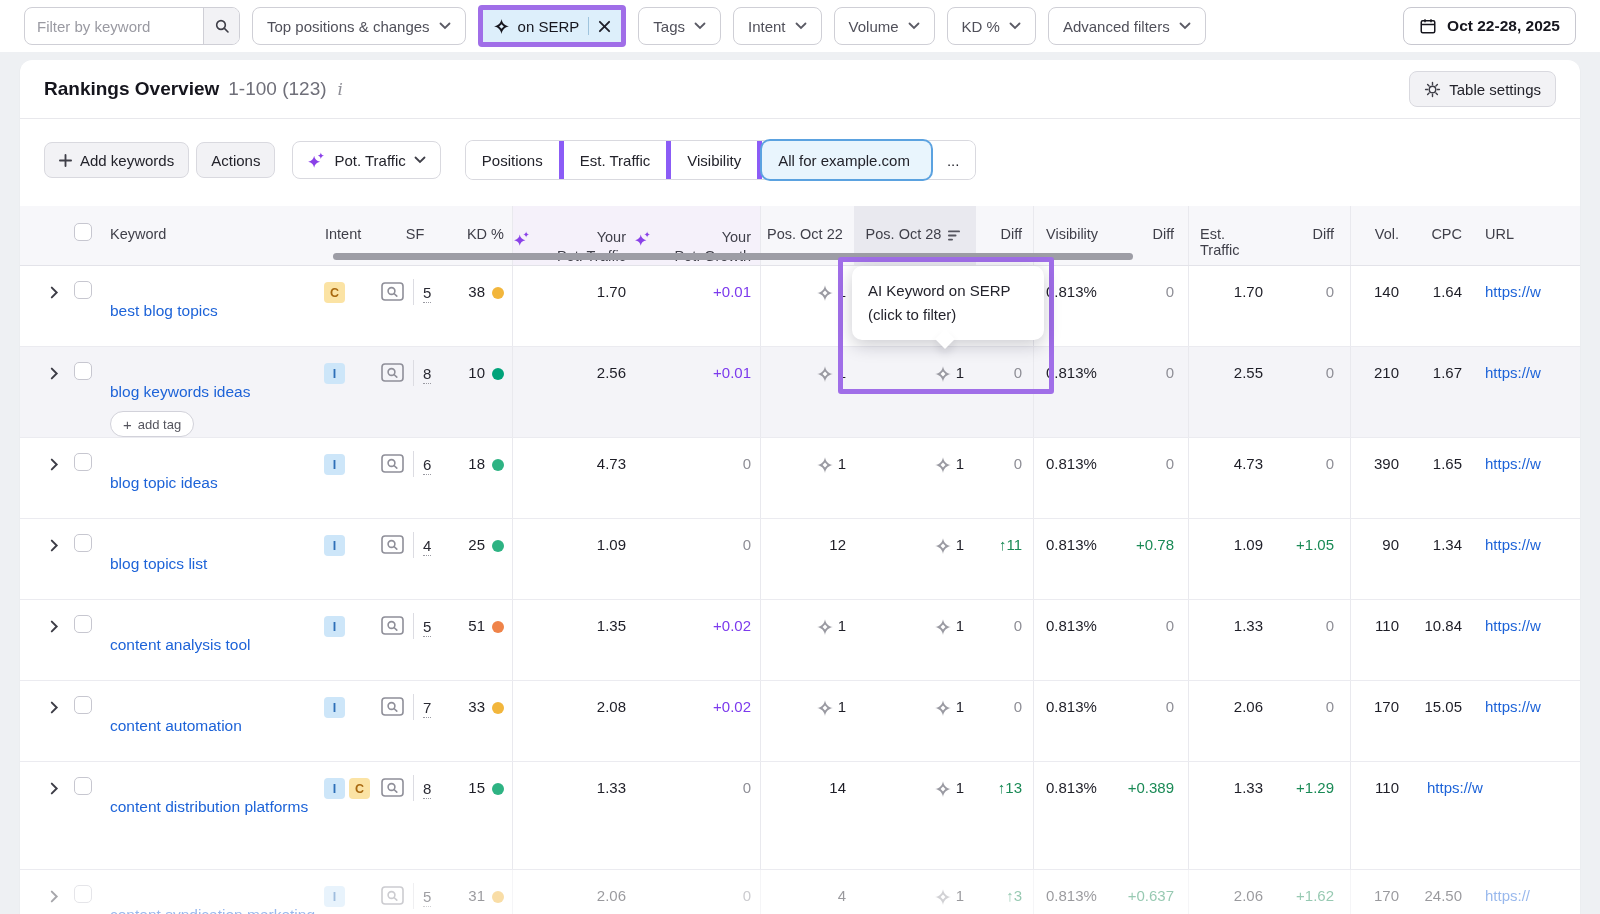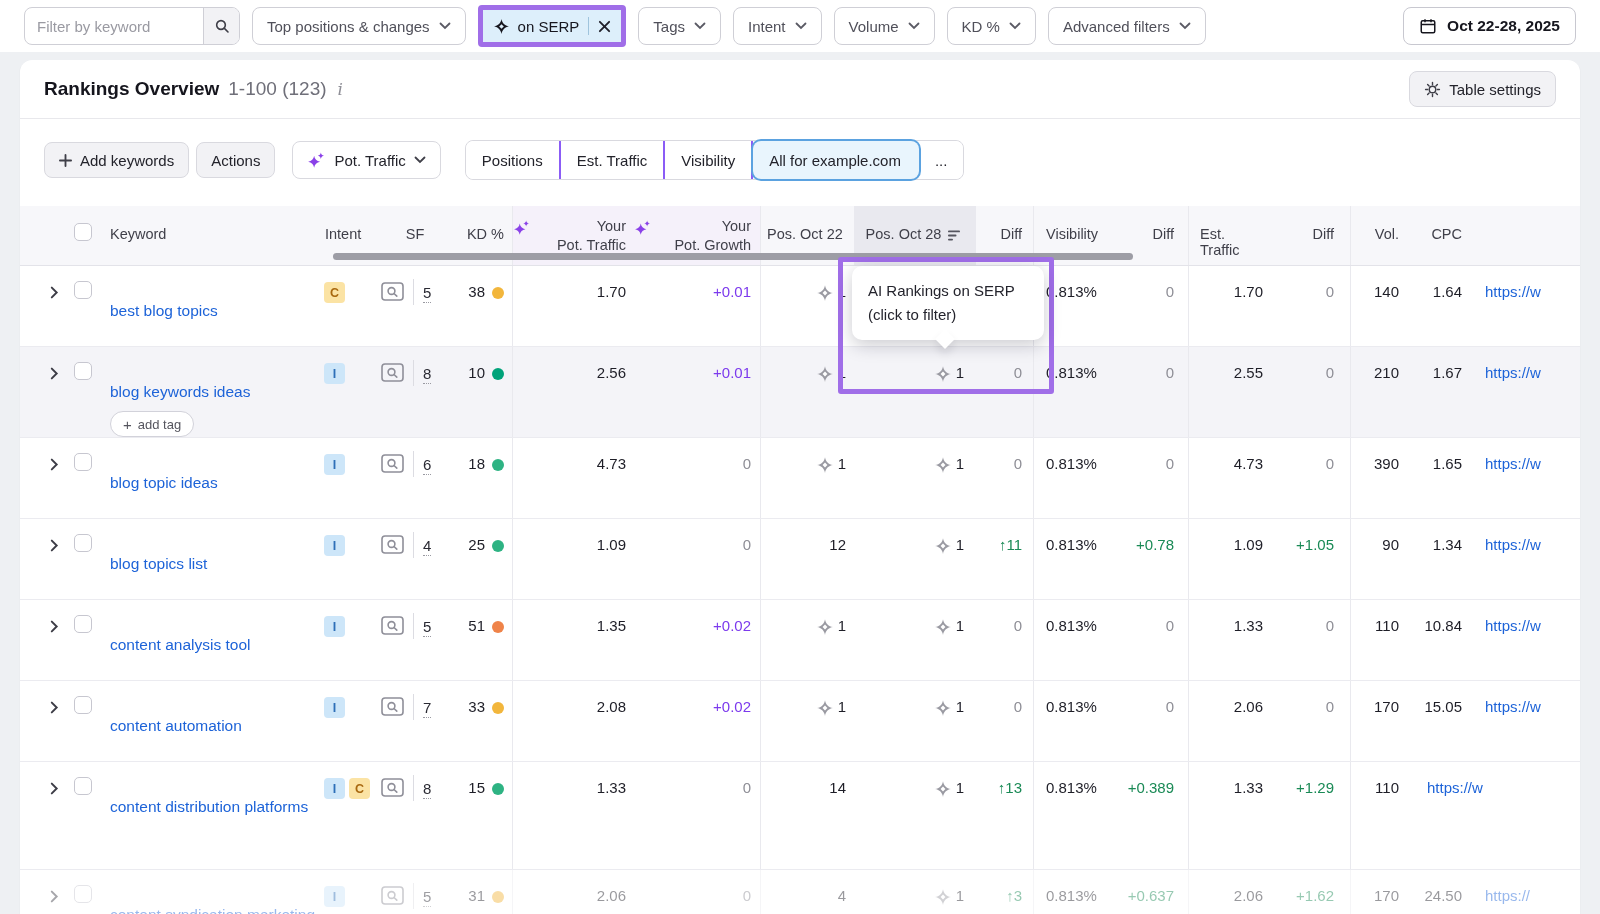--- a/index.html
+++ b/index.html
@@ -26,21 +26,21 @@
   .ptitle{font-size:19px;font-weight:700;color:#15151d}
   .pcount{font-size:19px;color:#6f6f79}
   .info-i{font-family:"DejaVu Serif",serif;font-style:italic;font-size:17px;color:#8f8f97;margin-left:2px}
   .spacer{flex:1}
   .btn-gray{display:flex;align-items:center;gap:8px;height:36px;padding:0 14px;background:#f2f2f5;border:1px solid #d9d9df;border-radius:8px;font-size:15px;color:#23232b;cursor:pointer;white-space:nowrap}
   .divider{height:1px;background:#e8e8ec}
   .toolbar{display:flex;align-items:center;padding:21px 24px 0 24px}
   .btn-white{display:flex;align-items:center;gap:8px;height:38px;padding:0 14px;background:#fff;border:1px solid #d9d9df;border-radius:8px;font-size:15px;color:#23232b;cursor:pointer;white-space:nowrap}
   .mr12{margin-right:7px}
   .tabgroup{display:flex;margin-left:24px;border:1px solid #d9d9df;border-radius:8px;background:#fff}
-  .tab{position:relative;height:38px;padding:0 16px;border:none;background:#fff;font-size:15px;color:#23232b;font-family:inherit;cursor:pointer;border-right:2px solid #8b5cf6}
+  .tab{position:relative;height:38px;padding:0 16px;border:none;background:#fff;font-size:15px;color:#23232b;font-family:inherit;cursor:pointer;border-right:5px solid #8b5cf6}
   .tab:first-child{border-radius:8px 0 0 8px}
   .tab:last-child{border-right:none;border-radius:0 8px 8px 0}
   .tab.active{background:#e9f5fd;box-shadow:0 0 0 2px #5ba2e0;border-radius:8px;z-index:2;border-right-color:transparent}
 
   
   .table{margin-top:26px;font-size:15px}
   .thead{display:flex;height:60px;background:#f7f7fa;border-bottom:1px solid #e3e3e9;color:#3f3f49;font-size:14.5px}
   .trow{display:flex;min-height:81px;border-bottom:1px solid #ebebf0;background:#fff;align-items:stretch}
   .trow.sel{background:#f4f4f8}
   .trow.faded{opacity:.45}
@@ -58,21 +58,21 @@
   .c-vis{width:90px;padding-left:12px}
   .c-d2{width:65px;justify-content:flex-end;padding-right:14px}
   .c-est{width:95px;justify-content:flex-end;padding-right:20px}
   .c-d3{width:67px;justify-content:flex-end;padding-right:16px}
   .c-vol{width:57px;justify-content:flex-end;padding-right:8px}
   .c-cpc{width:58px;justify-content:flex-end;padding-right:3px}
   .c-url{flex:1;padding-left:20px;overflow:hidden;white-space:nowrap}
   .bl{border-left:1px solid #e9e9ee}
   .thead .hd-tint{background:#f5f1fa}
   .thead .hd-sorted{background:#e9e9ef}
-  .thead .two{padding-top:11px}
+  .thead .two{padding-top:22px}
   .hcol{flex:1;text-align:right;line-height:19px}
   .sparkle{margin:2px 4px 0 0;flex:none}
   .sorticon{margin:4px 0 0 7px}
   .expbtn{margin:2px 0 0 6px;cursor:pointer}
   .checkbox{width:18px;height:18px;border:1.5px solid #c7c7d0;border-radius:5px;background:#fff;margin-top:-2px;cursor:pointer}
   .thead .checkbox{margin-top:-3px}
   .kwlink{display:inline-block;margin-top:17px;padding-left:2px;color:#1d63d8;font-size:15.5px;cursor:pointer;line-height:21px}
   .addtag{display:inline-flex;align-items:center;gap:6px;margin-top:9px;margin-left:2px;height:26px;padding:0 12px;border:1px solid #d2d2da;border-radius:13px;font-size:13px;color:#55555e;background:#fff;cursor:pointer}
   .ibadge{width:21px;height:21px;border-radius:4px;font-size:12.5px;font-weight:700;display:flex;align-items:center;justify-content:center;margin-right:4px;margin-top:-1px}
   .sficon{margin-top:-1px}
@@ -252,20 +252,21 @@
               <rect x="0" y="8.7" width="5" height="1.8" rx="0.9" fill="#55555f"></rect>
             </svg>
         </div>
         <div class="cell c-d1">Diff</div>
         <div class="cell c-vis bl">Visibility</div>
         <div class="cell c-d2">Diff</div>
         <div class="cell c-est bl" style="justify-content:flex-start;padding-left:11px">Est. Traffic</div>
         <div class="cell c-d3">Diff</div>
         <div class="cell c-vol bl">Vol.</div>
         <div class="cell c-cpc">CPC</div>
+        <div class="cell c-url">URL</div>
       </div>
       <div>
           <div class="trow">
             <div class="cell c-exp pad-l" style="width: 54px;">
               <div class="expbtn"><svg width="9" height="13" viewBox="0 0 8 12" fill="none" stroke="#3c3c46" stroke-width="1.8" stroke-linecap="round">
                   <path d="M1.5 1.5L6 6l-4.5 4.5"></path>
                 </svg></div>
             </div>
             <div class="cell c-cb">
               <div class="checkbox"></div>
@@ -840,18 +841,18 @@
               <div class="urllink">https://</div>
             </div>
           </div>
         </div>
     </div>
   </div>
 
   <div class="hscroll"></div>
   <div class="hl-box hl-table"></div>
   <div class="tooltip">
-    <div>AI Rankings on SERP</div>
+    <div>AI Keyword on SERP</div>
     <div>(click to filter)</div>
     <div class="arrow"></div>
   </div>
 
 </div>
 
 </body></html>

